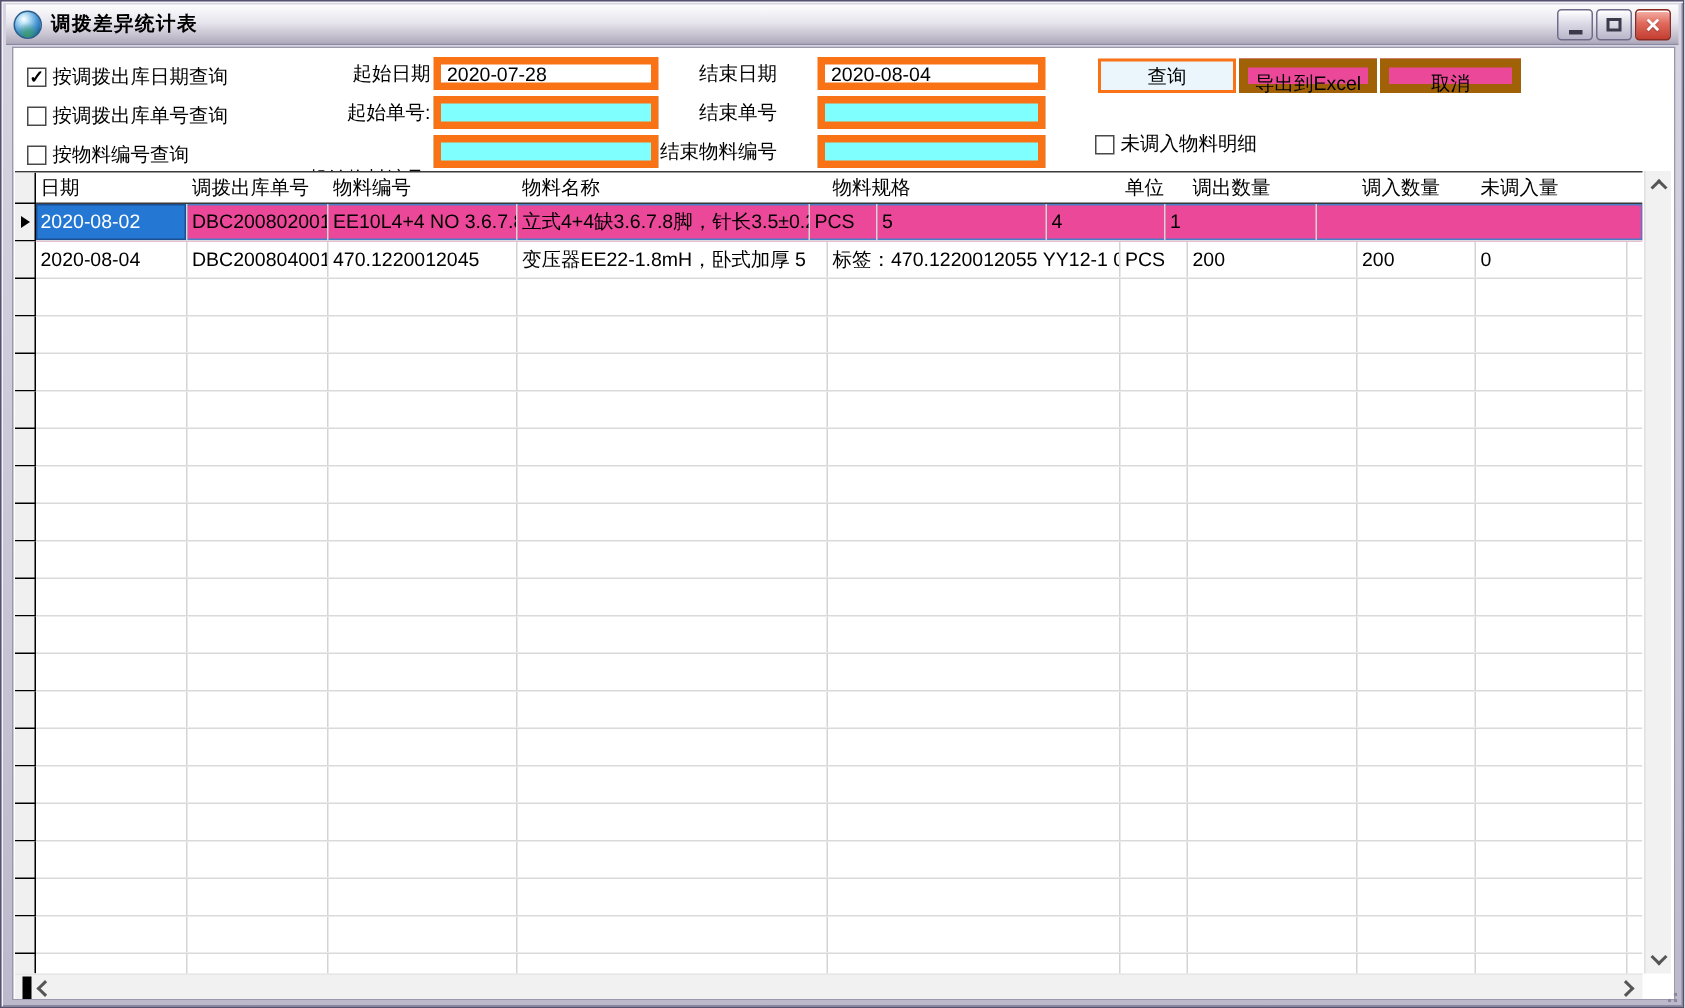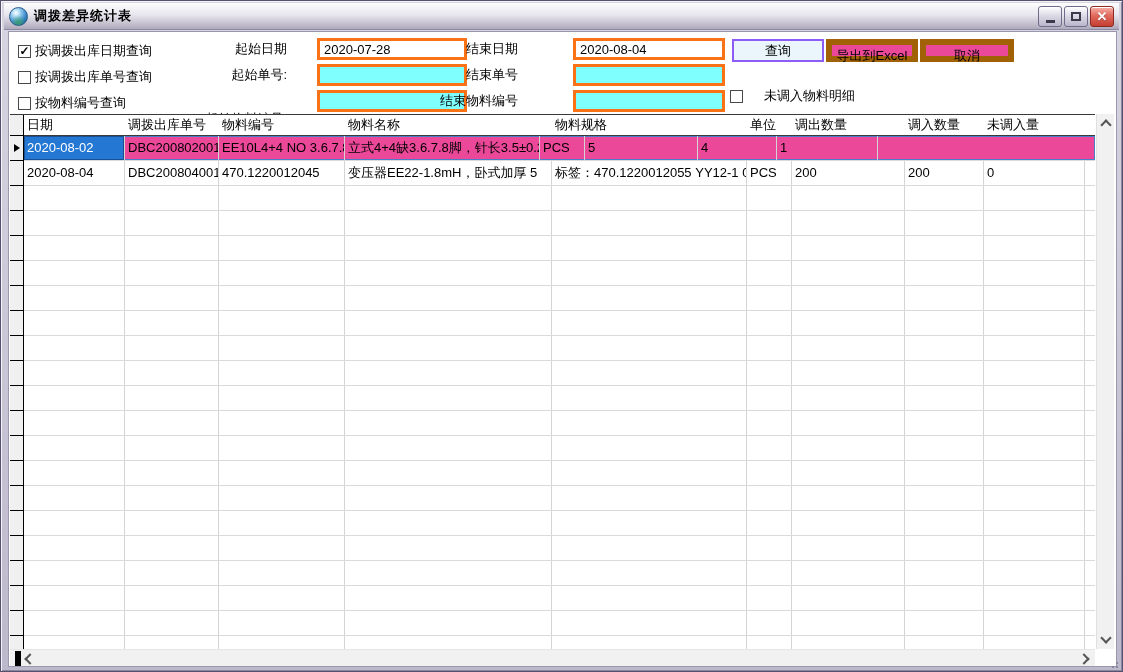--- a/index.html
+++ b/index.html
@@ -55,30 +55,30 @@
   .cb-row { position:absolute; left:9px; display:flex; align-items:center; height:16px; }
   .checkbox {
     width:13px; height:13px; border:1px solid #494949; background:#fff; margin-right:4px;
     font-size:12px; line-height:11px; text-align:center; color:#000; flex:0 0 auto;
   }
   .checkbox.checked::after { content:"✓"; font-weight:bold; }
   .cb-label { font-size:13px; color:#000; white-space:nowrap; }
 
   .fld-label { position:absolute; font-size:13px; color:#000; text-align:right; height:22px; line-height:22px; white-space:nowrap; }
   .fld-input {
-    position:absolute; height:22px; border:3px solid #f97316; background:#fff;
-    font-family:"Liberation Sans", sans-serif; font-size:13px; padding:0 4px; color:#000; outline:none;margin-left:28px;
+    position:absolute; height:22px; border:5px solid #f97316; background:#fff;
+    font-family:"Liberation Sans", sans-serif; font-size:13px; padding:0 4px; color:#000; outline:none;
   }
   .fld-input.cyan { background:#80FFFF; }
 
   .btn {
     position:absolute; height:23px; font-size:13px; color:#000; text-align:center;
     background:#ec4899; border:6px solid #a16207; line-height:21px; cursor:default;
   }
-  .btn.primary { background:#EAF6FB; border:2px solid #8b5cf6; line-height:19px; }
+  .btn.primary { background:#EAF6FB; border:2px solid #f97316; line-height:19px; }
 
   
   .grid {
     position:absolute; left:1px; top:82px; width:1085px; height:535px;
     border-top:1px solid #3A3A3A; overflow:hidden; background:#fff;
   }
   .grid-row { display:flex; height:25px; }
   .grid-row.hdr { height:21px; }
   .rowhdr {
     width:14px; flex:0 0 auto; background:#F0F0F0;
@@ -172,21 +172,21 @@
       <div class="fld-label" style="left:410px; top:58px; width:99px;">结束物料编号</div>
 
       <input class="fld-input" style="left: 536px; top: 6px; width: 152px;" value="2020-08-04">
       <input class="fld-input cyan" style="left: 536px; top: 32px; width: 152px;" value="">
       <input class="fld-input cyan" style="left: 536px; top: 58px; width: 152px;" value="">
 
       <div class="btn primary" style="left:723px; top:7px; width:92px;">查询</div>
       <div class="btn" style="left:817px; top:7px; width:92px;">导出到Excel</div>
       <div class="btn" style="left:911px; top:7px; width:94px;">取消</div>
 
-      <div class="cb-row" style="left:721px; top:56px;gap:17px;">
+      <div class="cb-row" style="left:721px; top:56px;">
         <span class="checkbox"></span>
         <span class="cb-label">未调入物料明细</span>
       </div>
     </div>
 
     <div class="grid">
 
       <div class="grid-row hdr">
         <div class="rowhdr"></div>
         <div class="rowcells">

